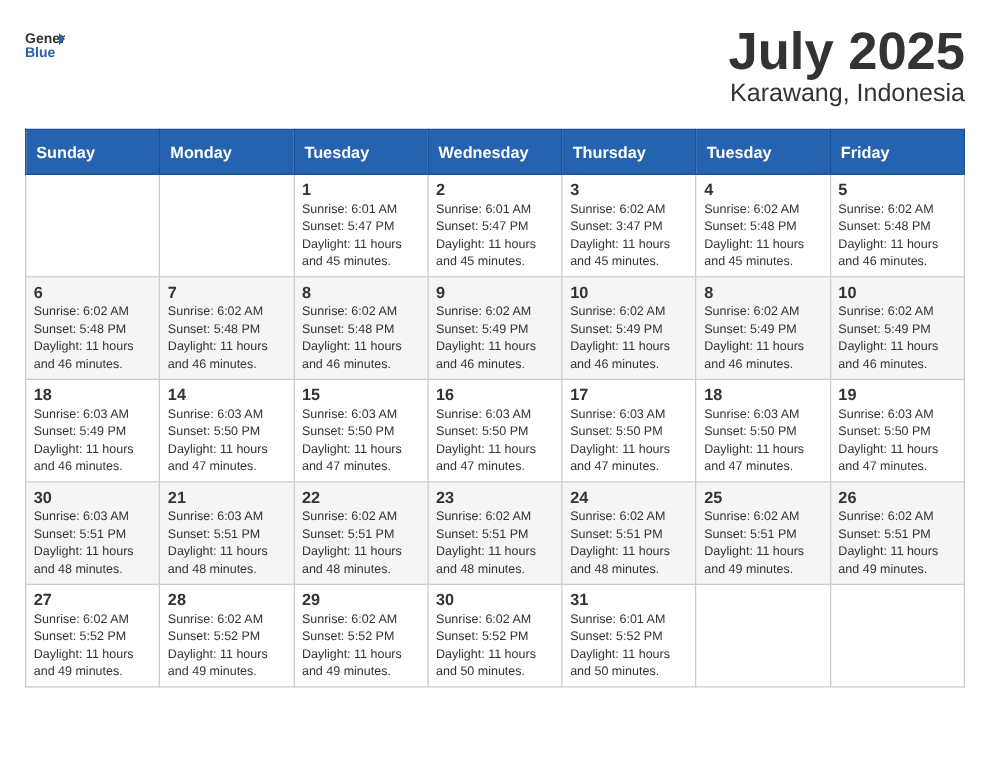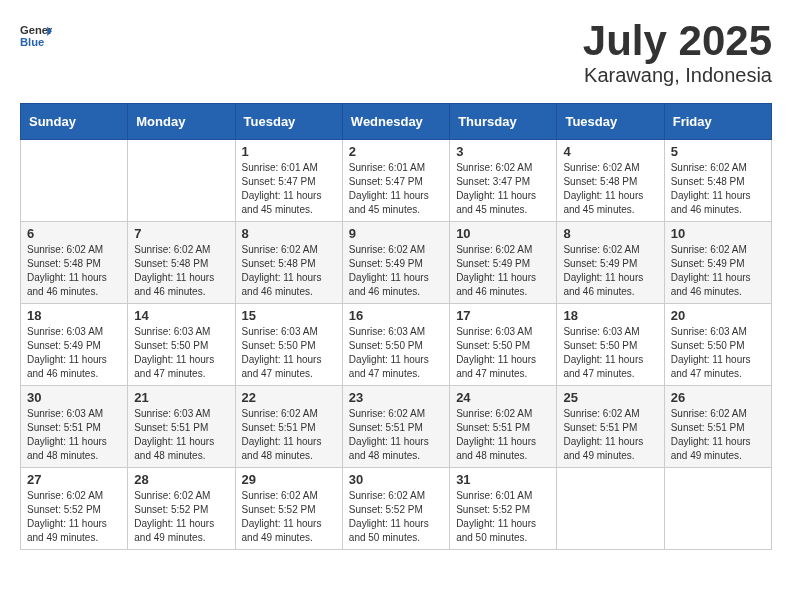--- a/index.html
+++ b/index.html
@@ -220,21 +220,21 @@
 Sunset: 5:50 PM
 Daylight: 11 hours and 47 minutes.</div>
         </td>
         <td>
           <span class="day-num">18</span>
           <div class="cell-content">Sunrise: 6:03 AM
 Sunset: 5:50 PM
 Daylight: 11 hours and 47 minutes.</div>
         </td>
         <td>
-          <span class="day-num">20</span>
+          <span class="day-num">19</span>
           <div class="cell-content">Sunrise: 6:03 AM
 Sunset: 5:50 PM
 Daylight: 11 hours and 47 minutes.</div>
         </td>
       </tr>
       <tr>
         <td>
           <span class="day-num">30</span>
           <div class="cell-content">Sunrise: 6:03 AM
 Sunset: 5:51 PM

